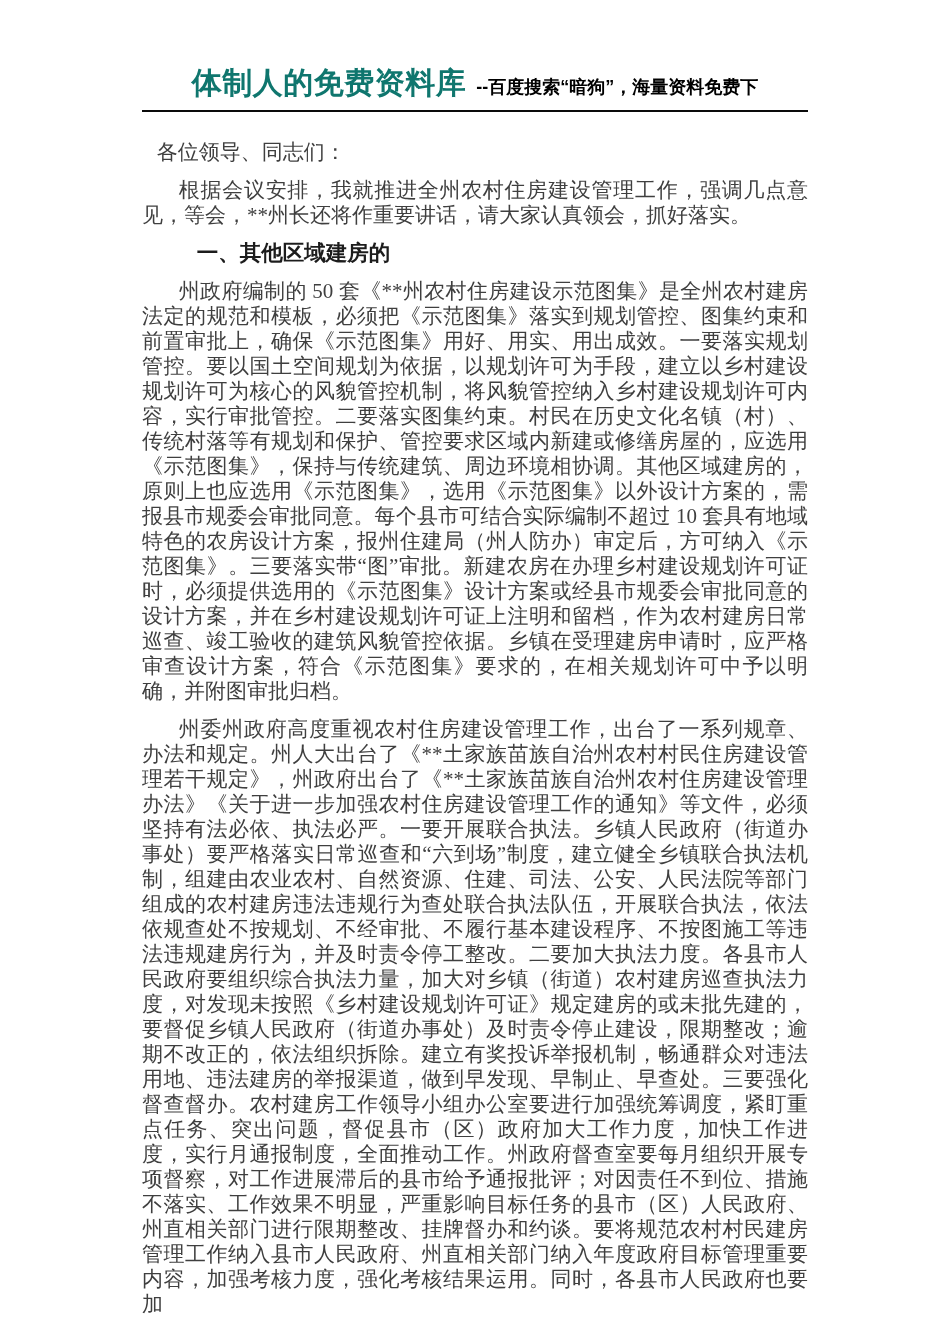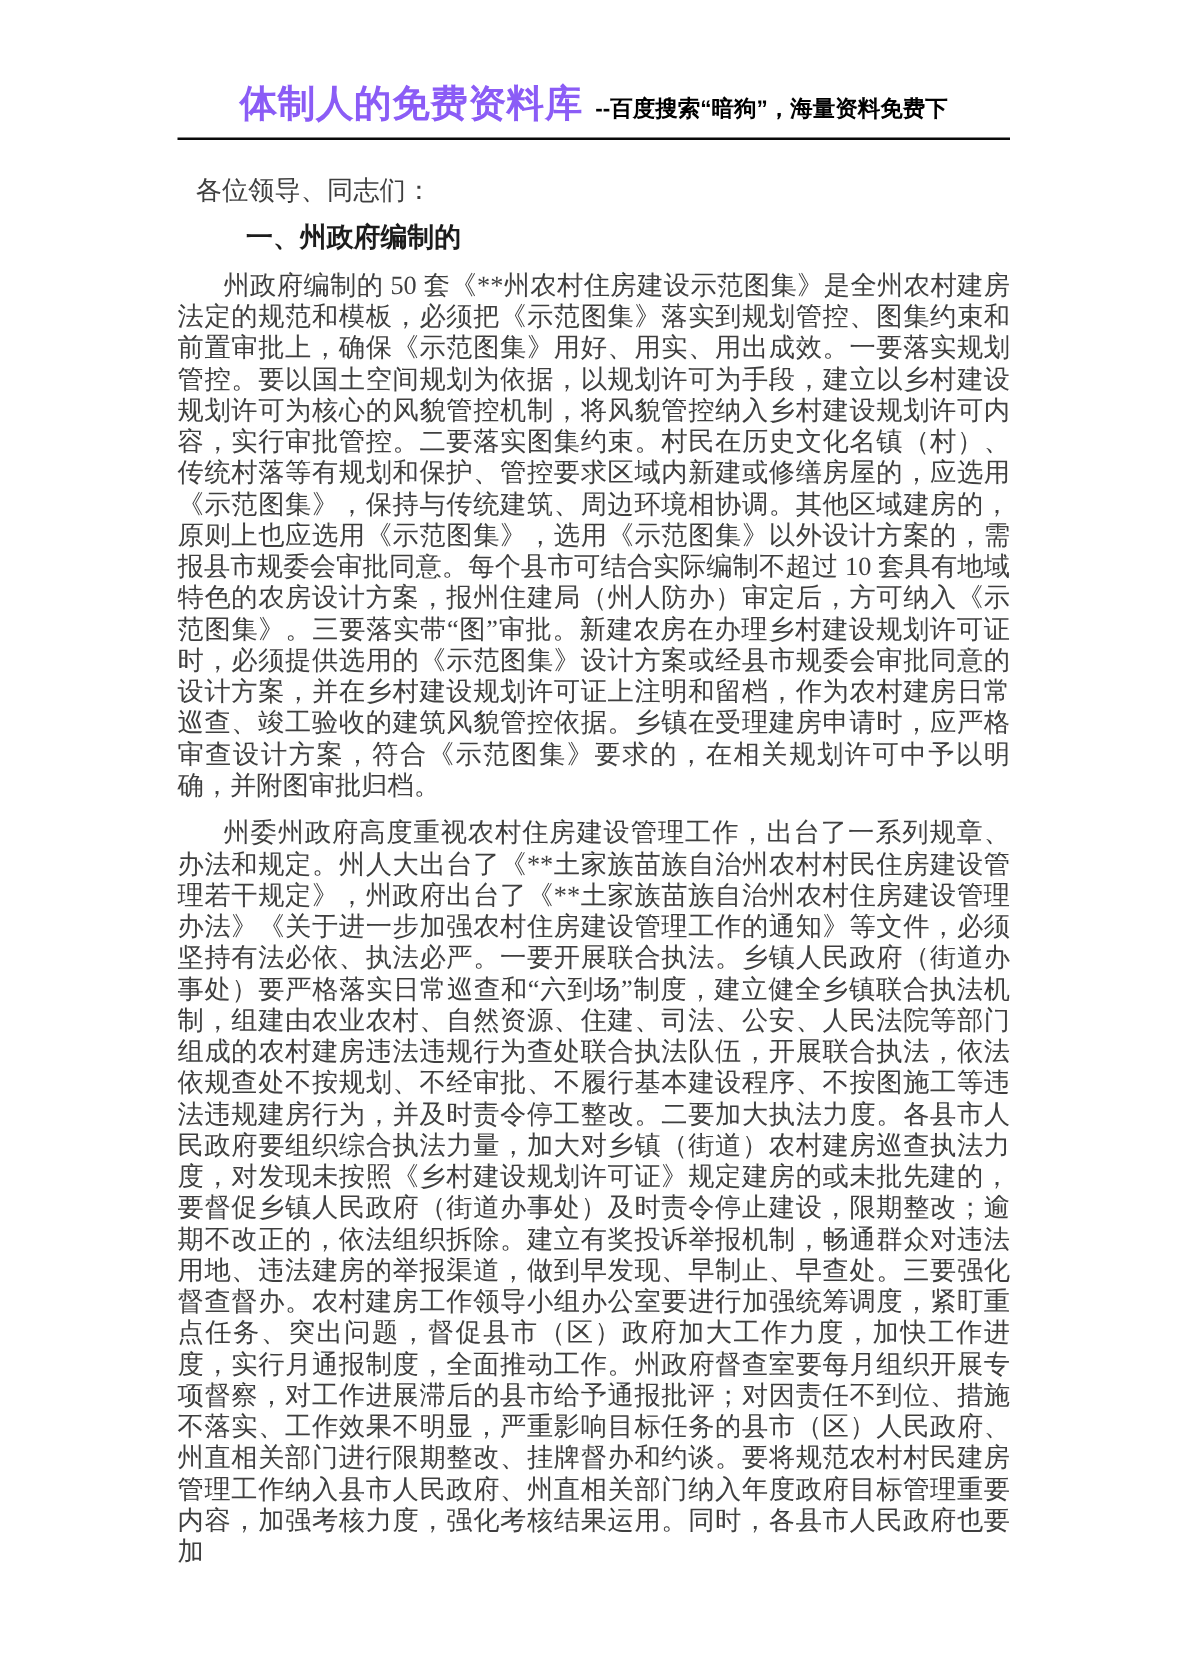--- a/index.html
+++ b/index.html
@@ -65,30 +65,31 @@
     text-align: left;
   }
 </style>
 </head>
 <body>
 
 <div class="page">
 
   <div class="header-wrap">
     <div class="header-line" style="border-bottom-color: rgb(10, 10, 10);">
-      <span class="brand" style="color: #8b5cf6;">体制人的免费资料库</span>
+      <span class="brand" style="color: #0f766e;">体制人的免费资料库</span>
       <span class="tagline">--百度搜索“暗狗”，海量资料免费下</span>
     </div>
   </div>
 
   <div class="content">
     <p class="salutation">各位领导、同志们：</p>
 
+    <p class="para">根据会议安排，我就推进全州农村住房建设管理工作，强调几点意见，等会，**州长还将作重要讲话，请大家认真领会，抓好落实。</p>
 
-    <div class="heading">一、州政府编制的</div>
+    <div class="heading">一、其他区域建房的</div>
 
     <p class="para">州政府编制的 50 套《**州农村住房建设示范图集》是全州农村建房法定的规范和模板，必须把《示范图集》落实到规划管控、图集约束和前置审批上，确保《示范图集》用好、用实、用出成效。一要落实规划管控。要以国土空间规划为依据，以规划许可为手段，建立以乡村建设规划许可为核心的风貌管控机制，将风貌管控纳入乡村建设规划许可内容，实行审批管控。二要落实图集约束。村民在历史文化名镇（村）、传统村落等有规划和保护、管控要求区域内新建或修缮房屋的，应选用《示范图集》，保持与传统建筑、周边环境相协调。其他区域建房的，原则上也应选用《示范图集》，选用《示范图集》以外设计方案的，需报县市规委会审批同意。每个县市可结合实际编制不超过 10 套具有地域特色的农房设计方案，报州住建局（州人防办）审定后，方可纳入《示范图集》。三要落实带“图”审批。新建农房在办理乡村建设规划许可证时，必须提供选用的《示范图集》设计方案或经县市规委会审批同意的设计方案，并在乡村建设规划许可证上注明和留档，作为农村建房日常巡查、竣工验收的建筑风貌管控依据。乡镇在受理建房申请时，应严格审查设计方案，符合《示范图集》要求的，在相关规划许可中予以明确，并附图审批归档。</p>
 
 
     <p class="para">州委州政府高度重视农村住房建设管理工作，出台了一系列规章、办法和规定。州人大出台了《**土家族苗族自治州农村村民住房建设管理若干规定》，州政府出台了《**土家族苗族自治州农村住房建设管理办法》《关于进一步加强农村住房建设管理工作的通知》等文件，必须坚持有法必依、执法必严。一要开展联合执法。乡镇人民政府（街道办事处）要严格落实日常巡查和“六到场”制度，建立健全乡镇联合执法机制，组建由农业农村、自然资源、住建、司法、公安、人民法院等部门组成的农村建房违法违规行为查处联合执法队伍，开展联合执法，依法依规查处不按规划、不经审批、不履行基本建设程序、不按图施工等违法违规建房行为，并及时责令停工整改。二要加大执法力度。各县市人民政府要组织综合执法力量，加大对乡镇（街道）农村建房巡查执法力度，对发现未按照《乡村建设规划许可证》规定建房的或未批先建的，要督促乡镇人民政府（街道办事处）及时责令停止建设，限期整改；逾期不改正的，依法组织拆除。建立有奖投诉举报机制，畅通群众对违法用地、违法建房的举报渠道，做到早发现、早制止、早查处。三要强化督查督办。农村建房工作领导小组办公室要进行加强统筹调度，紧盯重点任务、突出问题，督促县市（区）政府加大工作力度，加快工作进度，实行月通报制度，全面推动工作。州政府督查室要每月组织开展专项督察，对工作进展滞后的县市给予通报批评；对因责任不到位、措施不落实、工作效果不明显，严重影响目标任务的县市（区）人民政府、州直相关部门进行限期整改、挂牌督办和约谈。要将规范农村村民建房管理工作纳入县市人民政府、州直相关部门纳入年度政府目标管理重要内容，加强考核力度，强化考核结果运用。同时，各县市人民政府也要加</p>
   </div>
 
 </div>
 
 </body></html>

